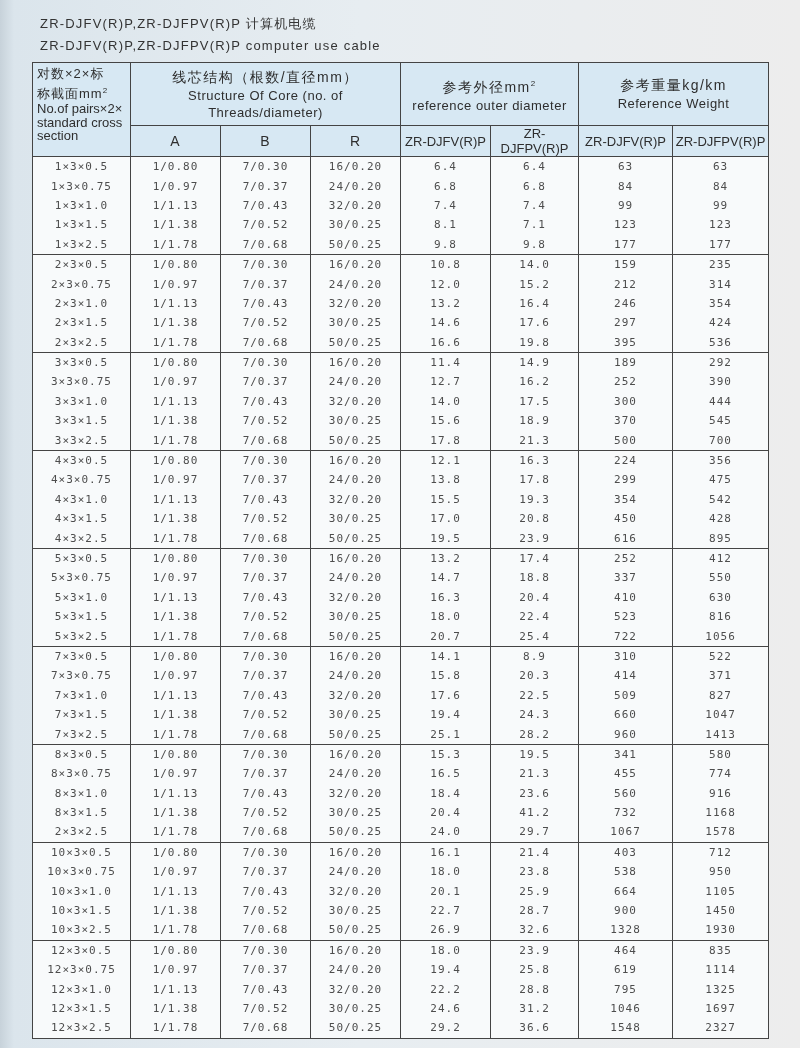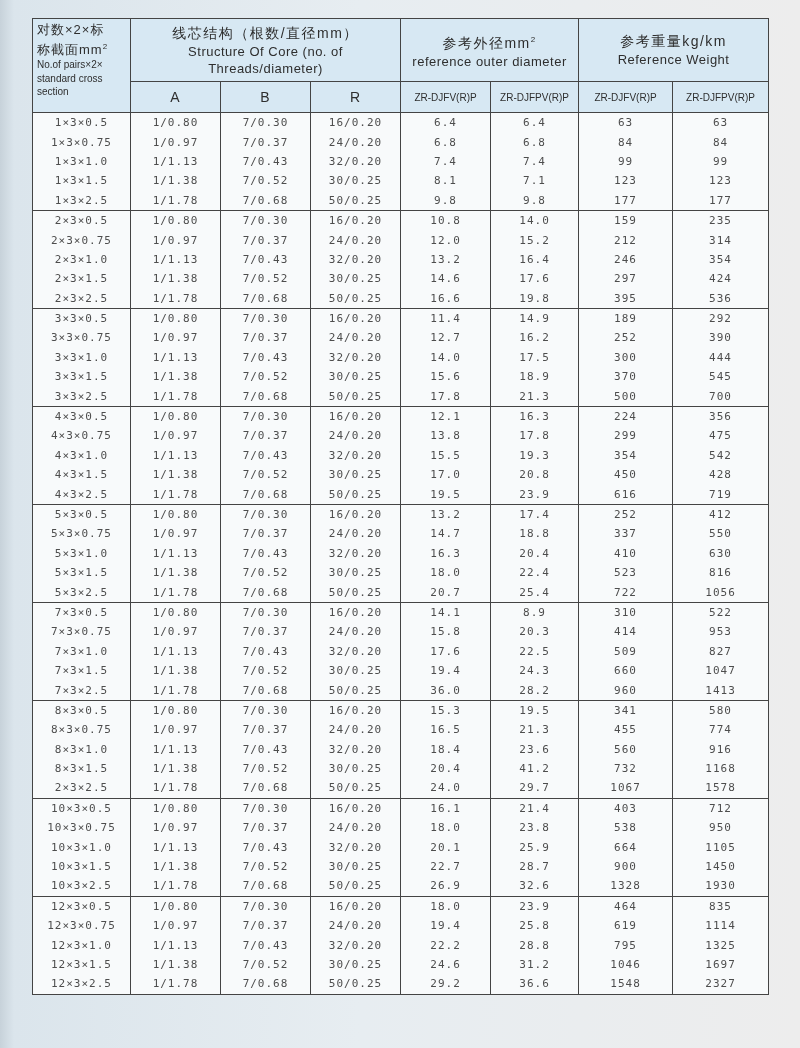--- a/index.html
+++ b/index.html
@@ -30,37 +30,39 @@
   th{
     background:var(--header-bg);border:1px solid var(--border);
     font-weight:normal;color:#2e2e2e;padding:0;vertical-align:middle;
   }
   thead tr.head-main th{height:62px;}
   thead tr.subhead th{height:30px;}
   th.col1-head{text-align:left;padding:2px 2px 2px 4px;vertical-align:top;}
   .cn{font-size:14px;letter-spacing:1.5px;line-height:19px;}
   .cn-small{font-size:13px;letter-spacing:1px;line-height:17px;}
   .en{font-size:13px;letter-spacing:0.5px;line-height:17px;}
-  .en-small{font-size:10px;letter-spacing:0;line-height:13.5px;}
+  .en-small{font-size:13px;letter-spacing:0;line-height:13.5px;}
   sup{font-size:8px;}
   th.abr{font-size:14px;letter-spacing:1px;}
-  th.model{font-size:10px;letter-spacing:0;margin-left:24px;}
+  th.model{font-size:13px;letter-spacing:0;margin-left:24px;}
   td{
     border-left:1px solid var(--border);border-right:1px solid var(--border);
     height:19.4px;padding:0;text-align:center;vertical-align:middle;
     font-family:"DejaVu Sans Mono",monospace;font-size:11px;
     letter-spacing:1px;color:var(--text);white-space:nowrap;
   }
   tbody{border-top:1px solid var(--border);}
   tbody tr:first-child td{border-top:1px solid var(--border);}
 </style>
 </head>
 <body>
 
 <div class="titles">
+  <div class="title-line">ZR-DJFV(R)P,ZR-DJFPV(R)P 计算机电缆</div>
+  <div class="title-line">ZR-DJFV(R)P,ZR-DJFPV(R)P computer use cable</div>
 </div>
 
 <table>
   <colgroup>
     <col style="width:98px">
       <col style="width:90px">
       <col style="width:90px">
       <col style="width:90px">
     <col style="width:90px">
       <col style="width:88px">
@@ -304,21 +306,21 @@
         <td>428</td>
       </tr>
       <tr>
         <td>4×3×2.5</td>
         <td>1/1.78</td>
         <td>7/0.68</td>
         <td>50/0.25</td>
         <td>19.5</td>
         <td>23.9</td>
         <td>616</td>
-        <td>719</td>
+        <td>895</td>
       </tr>
     </tbody>
     <tbody>
       <tr>
         <td>5×3×0.5</td>
         <td>1/0.80</td>
         <td>7/0.30</td>
         <td>16/0.20</td>
         <td>13.2</td>
         <td>17.4</td>
@@ -378,21 +380,21 @@
         <td>522</td>
       </tr>
       <tr>
         <td>7×3×0.75</td>
         <td>1/0.97</td>
         <td>7/0.37</td>
         <td>24/0.20</td>
         <td>15.8</td>
         <td>20.3</td>
         <td>414</td>
-        <td>953</td>
+        <td>371</td>
       </tr>
       <tr>
         <td>7×3×1.0</td>
         <td>1/1.13</td>
         <td>7/0.43</td>
         <td>32/0.20</td>
         <td>17.6</td>
         <td>22.5</td>
         <td>509</td>
         <td>827</td>
@@ -405,21 +407,21 @@
         <td>19.4</td>
         <td>24.3</td>
         <td>660</td>
         <td>1047</td>
       </tr>
       <tr>
         <td>7×3×2.5</td>
         <td>1/1.78</td>
         <td>7/0.68</td>
         <td>50/0.25</td>
-        <td>36.0</td>
+        <td>25.1</td>
         <td>28.2</td>
         <td>960</td>
         <td>1413</td>
       </tr>
     </tbody>
     <tbody>
       <tr>
         <td>8×3×0.5</td>
         <td>1/0.80</td>
         <td>7/0.30</td>

